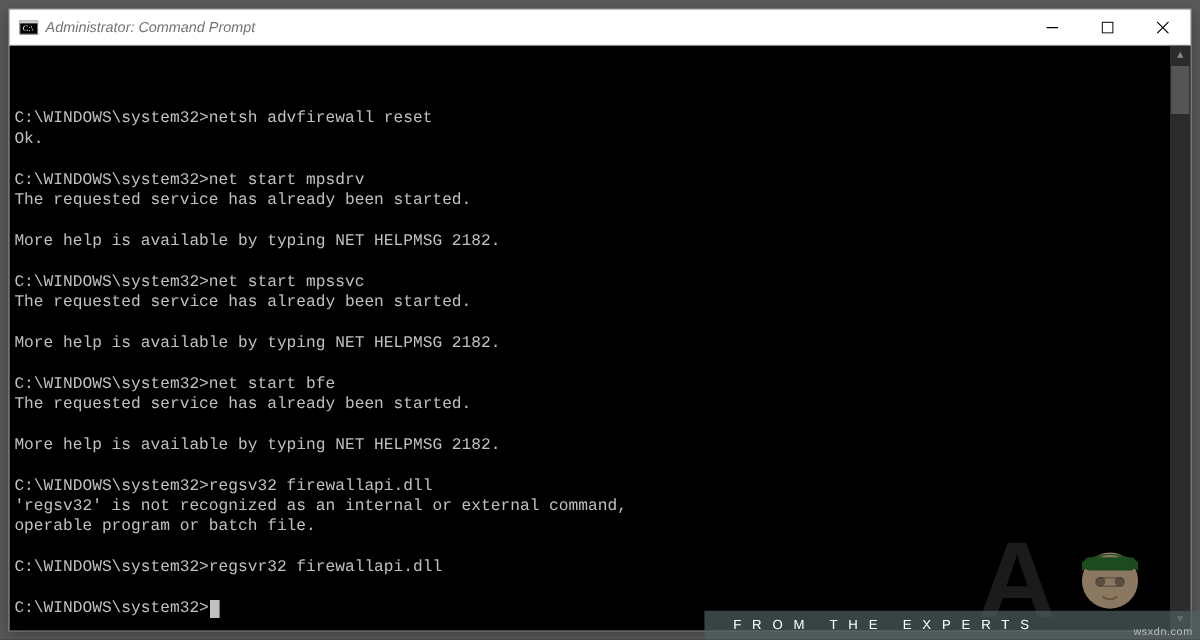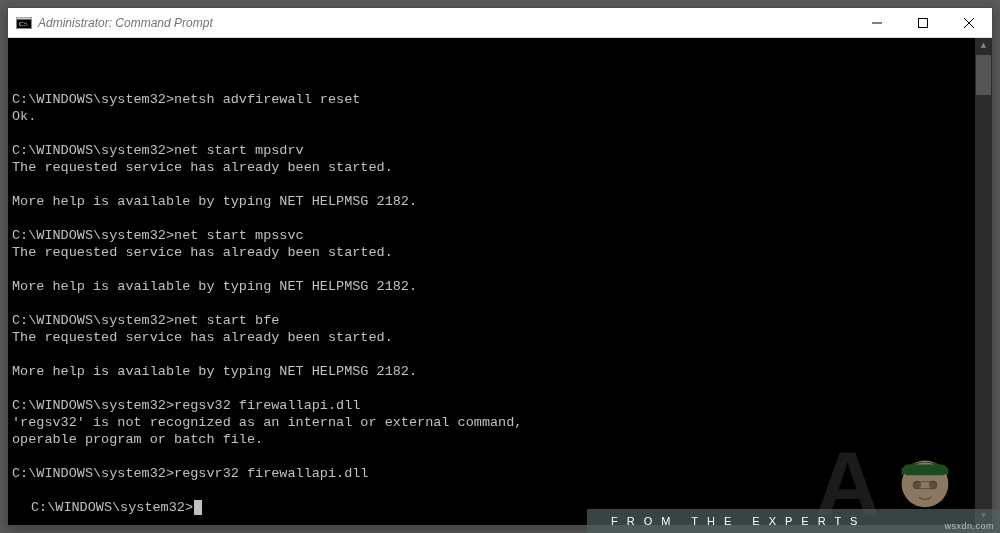--- a/index.html
+++ b/index.html
@@ -59,21 +59,21 @@
     background: #000;
     color: #c0c0c0;
     font-family: Consolas, "Courier New", monospace;
     font-size: 13.5px;
     line-height: 17px;
     padding: 2px 4px;
     white-space: pre;
     position: relative;
     overflow: hidden;
   }
-  .prompt-line { white-space: pre; margin-left: 19px; }
+  .prompt-line { white-space: pre; }
   .scrollbar {
     position: absolute;
     right: 0; top: 0; bottom: 0;
     width: 17px;
     background: #2b2b2b;
   }
   .scrollbar-thumb {
     position: absolute;
     top: 17px; left: 1px; right: 1px;
     height: 40px;

